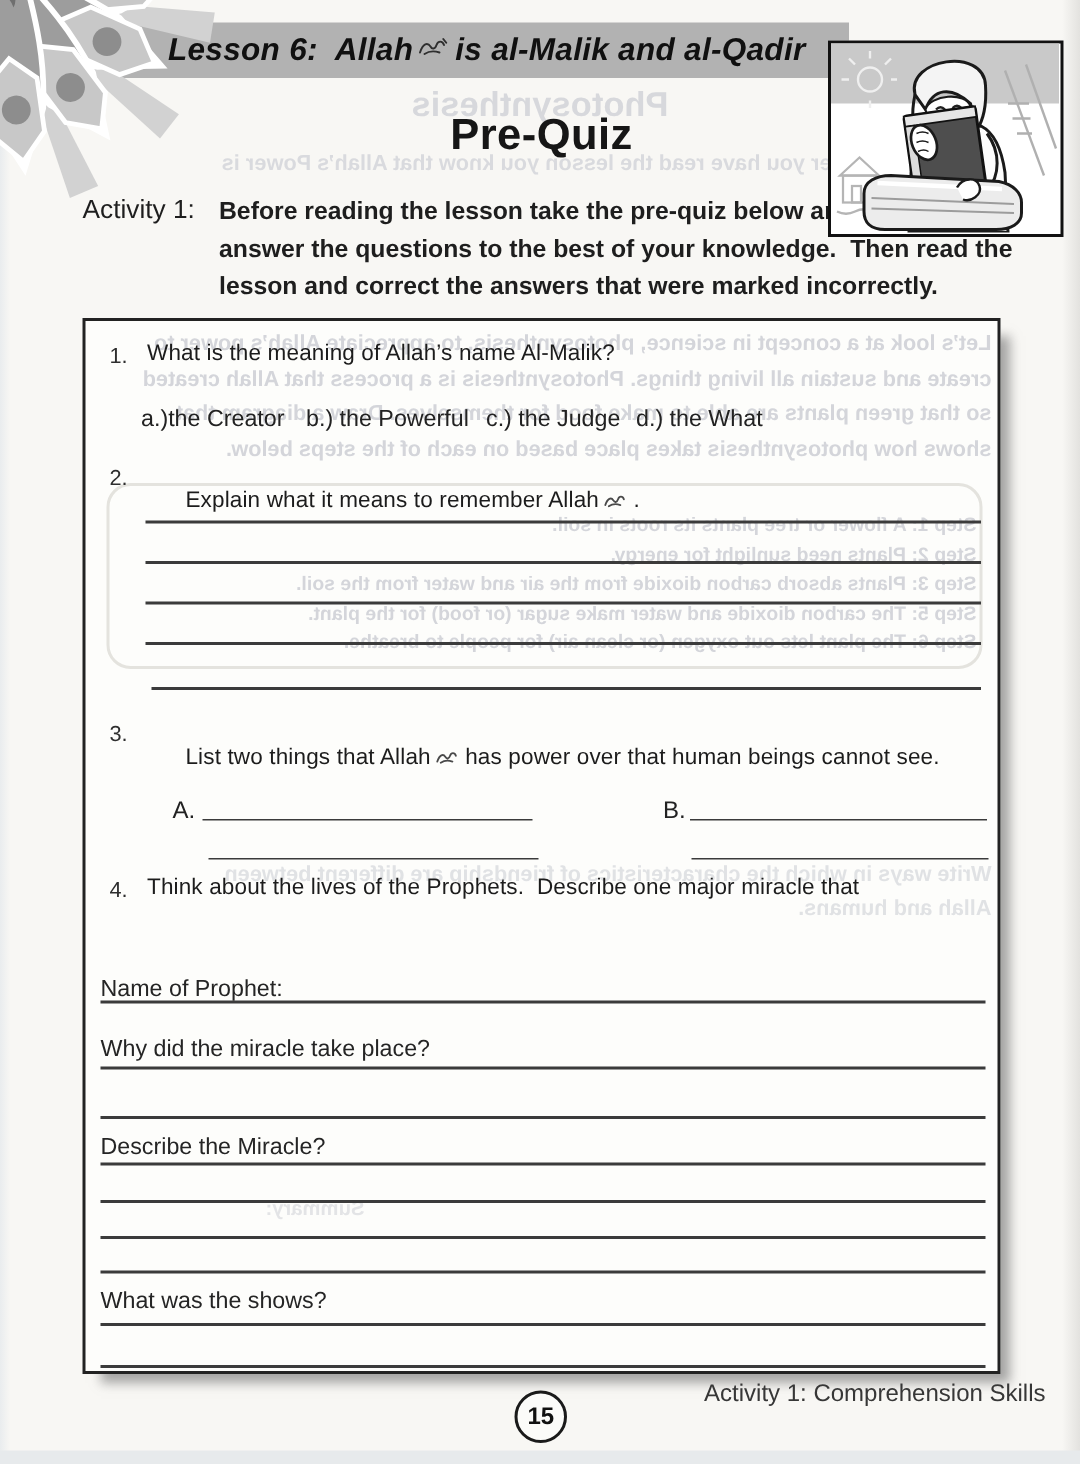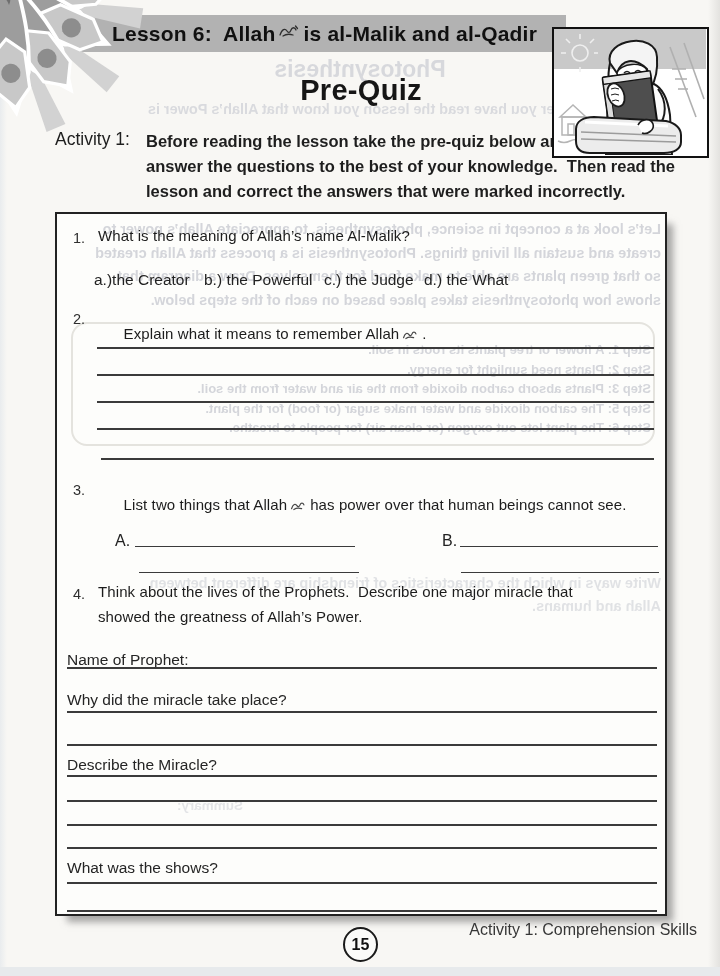--- a/index.html
+++ b/index.html
@@ -11,21 +11,21 @@
     color:#1e1e1e;
   }
   .edge-right{position:absolute;right:0;top:0;width:12px;height:976px;
     background:linear-gradient(to right,rgba(200,200,198,0),#e3e2df);}
   .edge-left{position:absolute;left:0;top:0;width:7px;height:976px;
     background:linear-gradient(to right,#e9ecee,rgba(233,236,238,0));}
   .edge-bottom{position:absolute;left:0;bottom:0;width:720px;height:9px;background:#e7eaec;}
 
   
   .banner{position:absolute;left:0;top:15px;width:566px;height:37px;background:#b2b2b2;
-    display:flex;align-items:center;padding-left:112px;}
+    display:flex;align-items:center;padding-left:112px;font-style:italic;}
   .banner .t{font-weight:bold;font-size:21px;letter-spacing:.2px;color:#101010;white-space:pre;}
   .honorific{display:inline-block;vertical-align:-2px;margin:0 3px;}
 
   .ornament{position:absolute;left:-6px;top:-8px;z-index:6;}
 
   .illu-frame{position:absolute;left:552px;top:27px;width:157px;height:131px;
     border:2.5px solid #111;background:#fff;z-index:7;}
 
   .prequiz{position:absolute;left:0;top:74px;width:722px;text-align:center;
     font-size:29px;font-weight:bold;color:#161616;letter-spacing:.3px;z-index:3;}
@@ -239,21 +239,20 @@
     </span>
     <span class="qb ablabel" style="left:58px;top:318px">A.</span>
     <div class="ans-line thin" style="left:78px;top:332px;width:220px"></div>
     <span class="qb ablabel" style="left:385px;top:318px">B.</span>
     <div class="ans-line thin" style="left:403px;top:332px;width:198px"></div>
     <div class="ans-line thin" style="left:82px;top:358px;width:220px"></div>
     <div class="ans-line thin" style="left:404px;top:358px;width:198px"></div>
 
     <span class="qb qnum" style="left:16px;top:372px">4.</span>
     <span class="qb qtext" style="left:41px;top:369px">Think about the lives of the Prophets.  Describe one major miracle that</span>
-    <span class="qb qtext" style="left:41px;top:394px">showed the greatness of Allah’s Power.</span>
 
     <span class="qb prompt" style="left:10px;top:437px">Name of Prophet:</span>
     <div class="ans-line" style="left:10px;top:453px;width:590px"></div>
 
     <span class="qb prompt" style="left:10px;top:477px">Why did the miracle take place?</span>
     <div class="ans-line" style="left:10px;top:497px;width:590px"></div>
     <div class="ans-line" style="left:10px;top:530px;width:590px"></div>
 
     <span class="qb prompt" style="left:10px;top:542px">Describe the Miracle?</span>
     <div class="ans-line" style="left:10px;top:561px;width:590px"></div>

